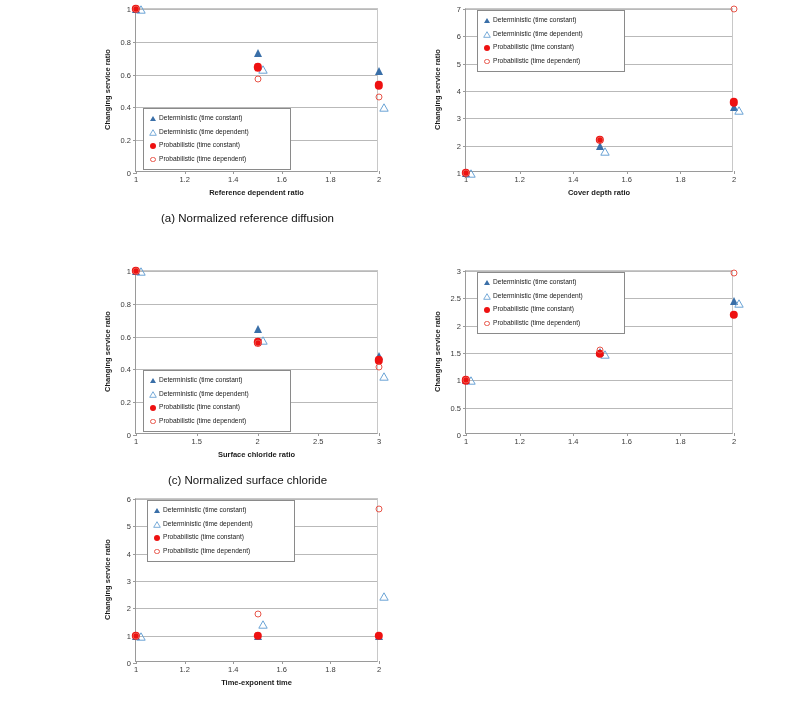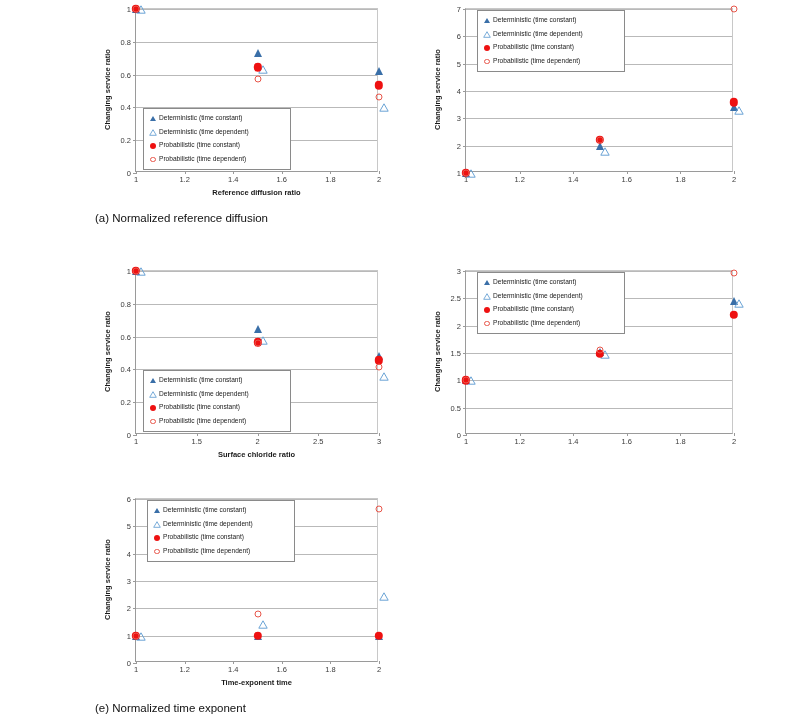--- a/index.html
+++ b/index.html
@@ -164,20 +164,21 @@
   }
   .sw-circ-filled {
     width: 6px; height: 6px; border-radius: 50%; background: #ee1111;
   }
   .sw-circ-open {
     width: 5.4px; height: 5.4px; border-radius: 50%;
     border: 1px solid #e8564a; box-sizing: border-box; background: transparent;
   }
   .caption {
     position: absolute;
+    text-align: center;
     font-size: 11.5px;
     color: #111111;
     white-space: nowrap;
   }
 </style>
 </head>
 <body>
 
 <div class="figure-grid">
 
@@ -231,21 +232,21 @@
               <polygon points="5,0.8 9.2,8.2 0.8,8.2" fill="none" stroke="#6aa3d5" stroke-width="1"></polygon>
             </svg>
           </div>
           <div class="m-circ-filled pt" style="left: 0px; top: 0px;"></div>
           <div class="m-circ-filled pt" style="left: 121.5px; top: 58.22px;"></div>
           <div class="m-circ-filled pt" style="left: 243px; top: 76.26px;"></div>
           <div class="m-circ-open pt" style="left: 0px; top: 0px;"></div>
           <div class="m-circ-open pt" style="left: 121.5px; top: 69.7px;"></div>
           <div class="m-circ-open pt" style="left: 243px; top: 87.74px;"></div>
         </div>
-    <div class="axis-title-x" style="top: 188px; left: 40px; width: 243px; right: auto;">Reference diffusion ratio</div>
+    <div class="axis-title-x" style="top: 188px; left: 40px; width: 243px; right: auto;">Reference dependent ratio</div>
         <div class="axis-title-y" style="width: 164px; left: -70px; top: 85px;">Changing service  ratio</div>
         <div class="legend" style="left: 48px; top: 108px; width: 148px; height: 62px;">
           <div class="legend-row">
             <span class="legend-swatch">
               <span class="sw-tri-filled"></span>
             </span>
             <span class="legend-label">Deterministic (time constant)</span>
           </div>
           <div class="legend-row">
             <span class="legend-swatch">
@@ -325,20 +326,21 @@
               <polygon points="5,0.8 9.2,8.2 0.8,8.2" fill="none" stroke="#6aa3d5" stroke-width="1"></polygon>
             </svg>
           </div>
           <div class="m-circ-filled pt" style="left: 0px; top: 164px;"></div>
           <div class="m-circ-filled pt" style="left: 134px; top: 130.653px;"></div>
           <div class="m-circ-filled pt" style="left: 268px; top: 93.48px;"></div>
           <div class="m-circ-open pt" style="left: 0px; top: 164px;"></div>
           <div class="m-circ-open pt" style="left: 134px; top: 131.2px;"></div>
           <div class="m-circ-open pt" style="left: 268px; top: 0px;"></div>
         </div>
+    <div class="axis-title-x" style="top: 188px; left: 40px; width: 268px; right: auto;">Cover depth ratio</div>
         <div class="axis-title-y" style="width: 164px; left: -70px; top: 85px;">Changing service  ratio</div>
         <div class="legend" style="left: 52px; top: 10px; width: 148px; height: 62px;">
           <div class="legend-row">
             <span class="legend-swatch">
               <span class="sw-tri-filled"></span>
             </span>
             <span class="legend-label">Deterministic (time constant)</span>
           </div>
           <div class="legend-row">
             <span class="legend-swatch">
@@ -443,20 +445,21 @@
             <span class="legend-label">Probabilistic (time constant)</span>
           </div>
           <div class="legend-row">
             <span class="legend-swatch">
               <span class="sw-circ-open"></span>
             </span>
             <span class="legend-label">Probabilistic (time dependent)</span>
           </div>
         </div>
       </div>
+    <div class="caption" style="left:0; right:0; top:212px;">(c) Normalized surface chloride</div>
   </div>
 
   <div class="panel" style="left:425px; top:262px; width:330px; height:235px;">
     <div class="chart-area" style="height:200px;">
       <div class="plot-box" style="left:40px; top:8px; right:22px; bottom:28px;">
           <div class="ytick-label" style="top: 164px;">0</div>
           <div class="ytick-mark" style="top: 164px;"></div>
           <div class="gridline" style="top: 136.667px;"></div>
           <div class="ytick-label" style="top: 136.667px;">0.5</div>
           <div class="ytick-mark" style="top: 136.667px;"></div>
@@ -628,16 +631,15 @@
             <span class="legend-label">Probabilistic (time constant)</span>
           </div>
           <div class="legend-row">
             <span class="legend-swatch">
               <span class="sw-circ-open"></span>
             </span>
             <span class="legend-label">Probabilistic (time dependent)</span>
           </div>
         </div>
       </div>
-    <div class="caption" style="left:0; right:0; top:212px;">(e) Normalized time exponent</div>
   </div>
 
 </div>
 
 </body></html>

